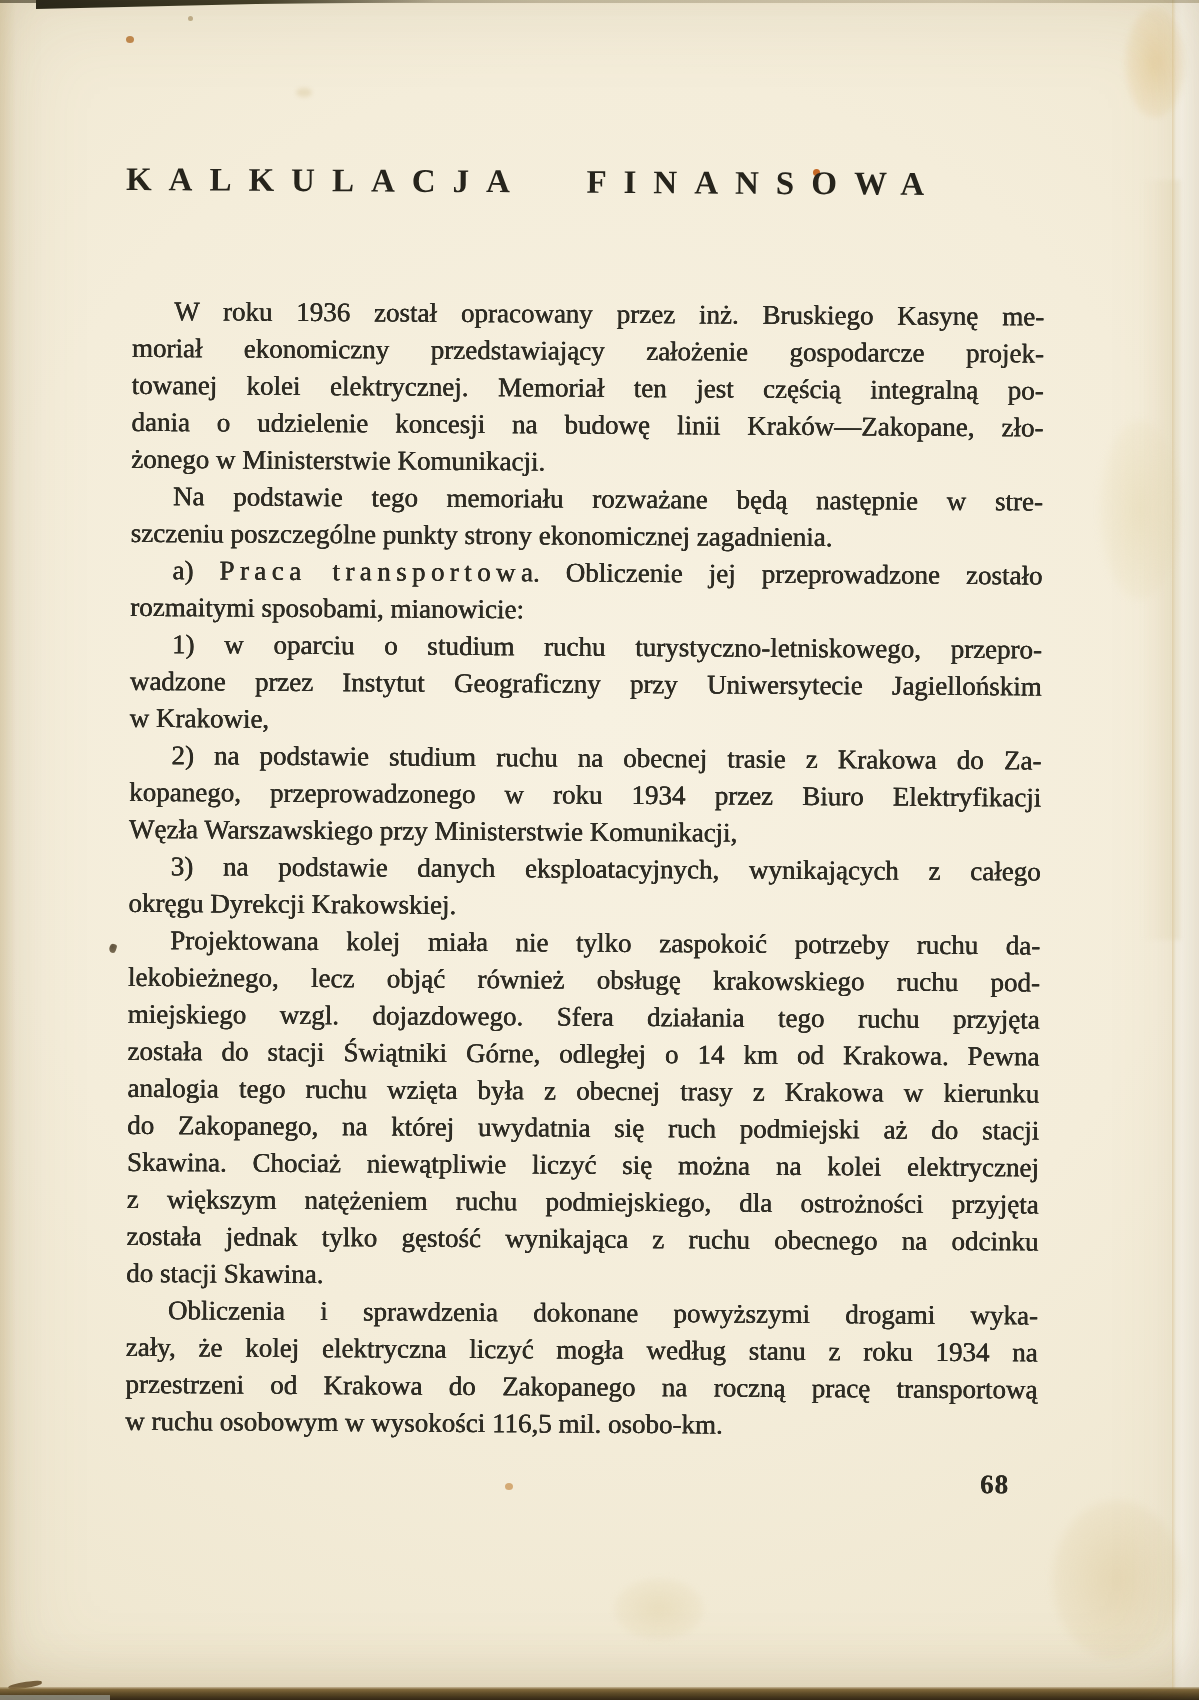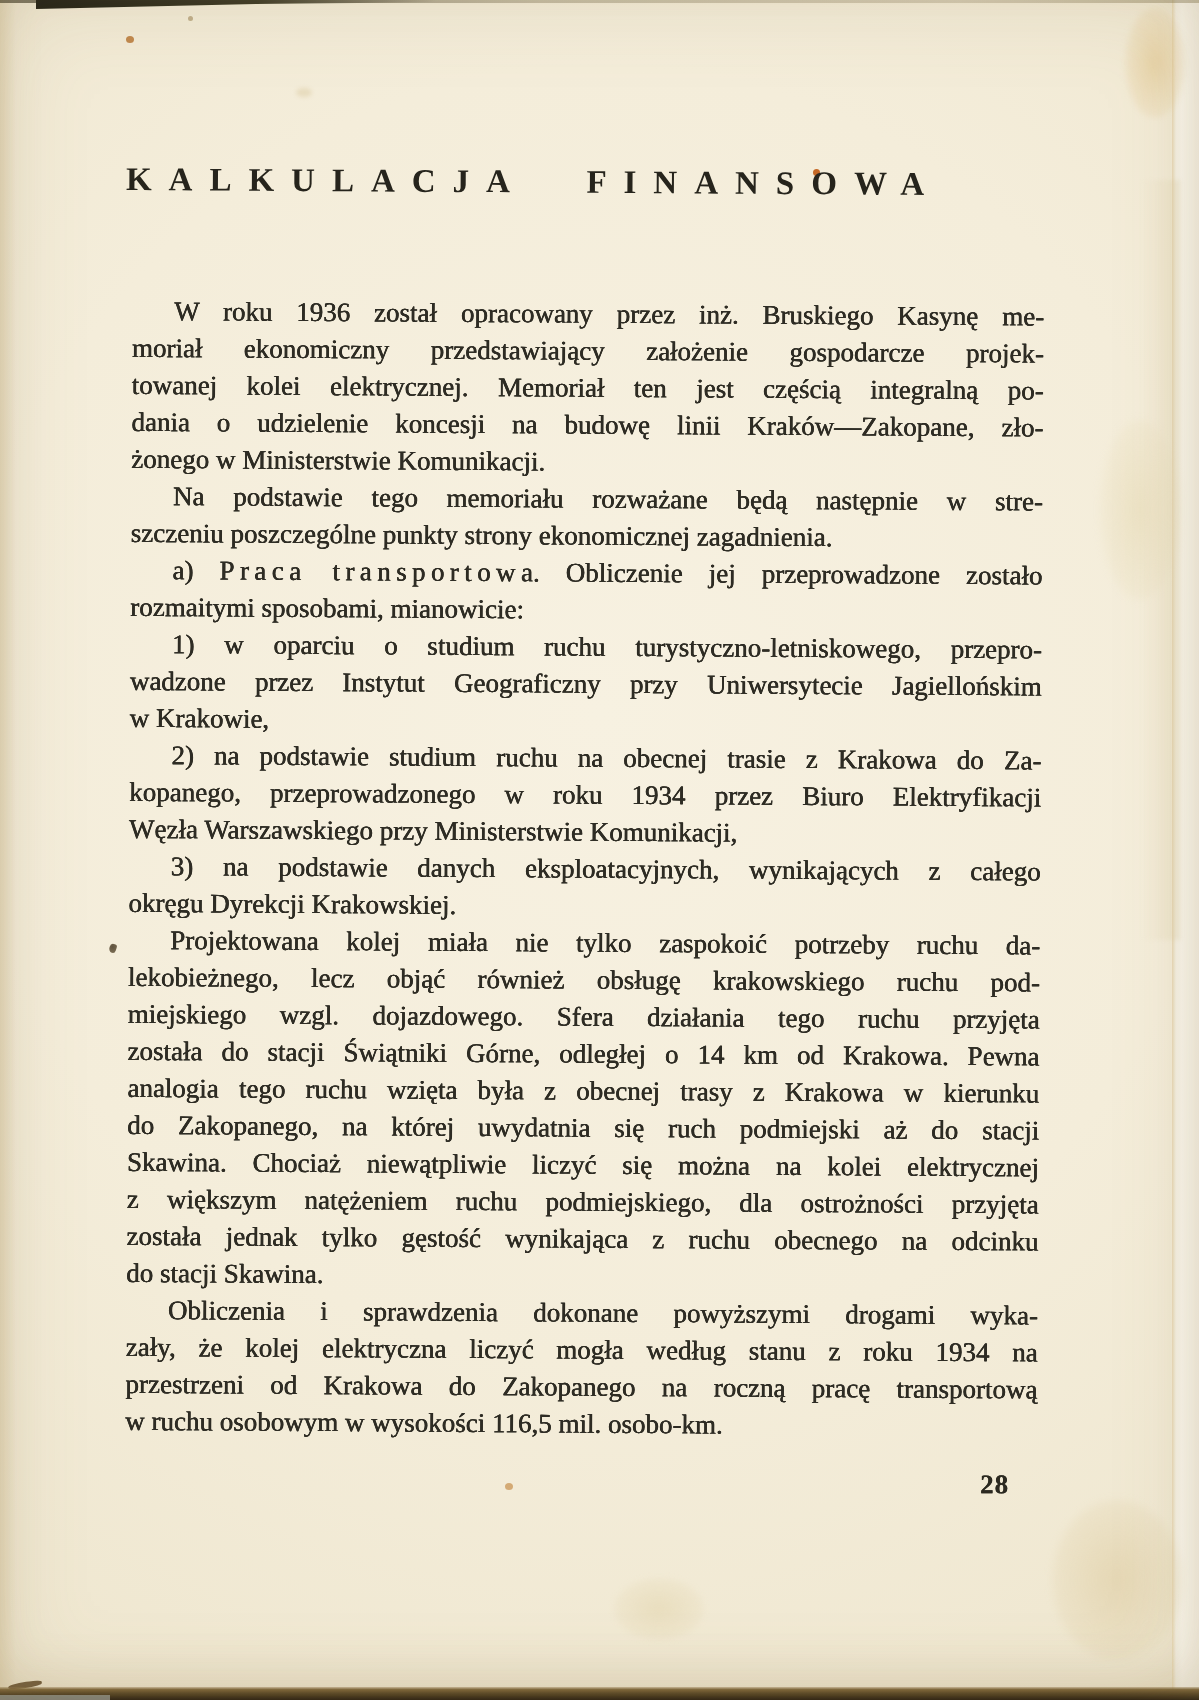--- a/index.html
+++ b/index.html
@@ -126,21 +126,21 @@
           <div class="line jl">została jednak tylko gęstość wynikająca z ruchu obecnego na odcinku</div>
           <div class="line">do stacji Skawina.</div>
         </div>
         <div class="para">
           <div class="line first jl">Obliczenia i sprawdzenia dokonane powyższymi drogami wyka-</div>
           <div class="line jl">zały, że kolej elektryczna liczyć mogła według stanu z roku 1934 na</div>
           <div class="line jl">przestrzeni od Krakowa do Zakopanego na roczną pracę transportową</div>
           <div class="line">w ruchu osobowym w wysokości 116,5 mil. osobo-km.</div>
         </div>
       </div>
-    <div class="pagenum">28</div>
+    <div class="pagenum">68</div>
     <div class="stray-comma"></div>
   </div>
 
   <div class="edge-top-line"></div>
   <div class="edge-top-wedge"></div>
   <div class="bottom-curl"></div>
   <div class="edge-bottom"></div>
   <div class="edge-bottom-gray"></div>
   <div class="vignette"></div>
 

